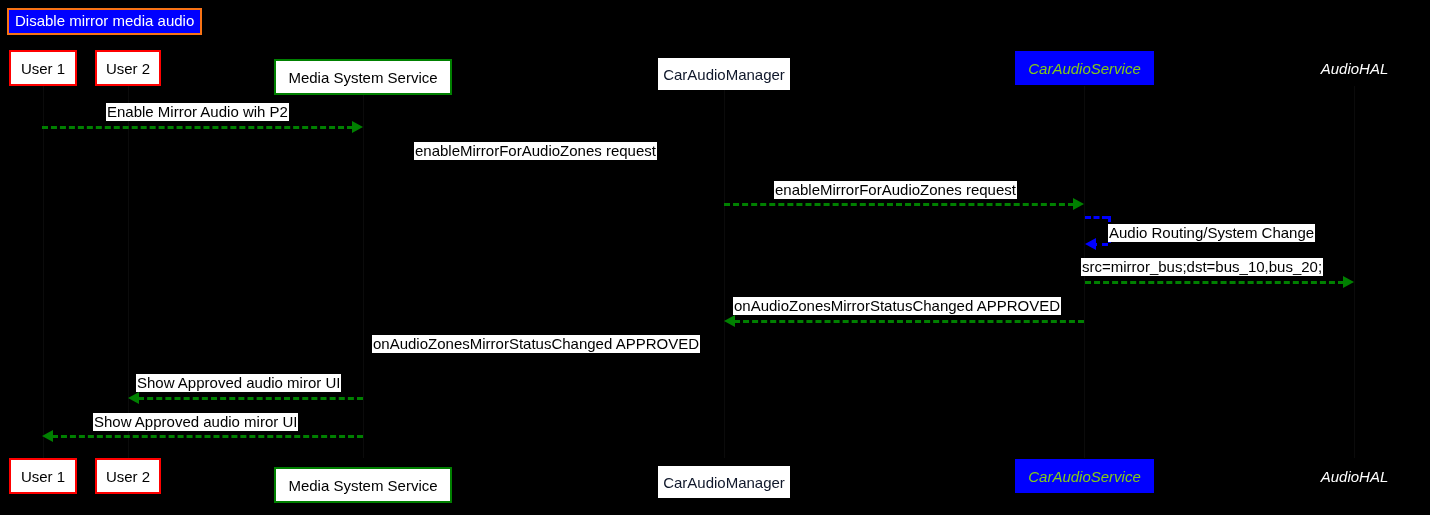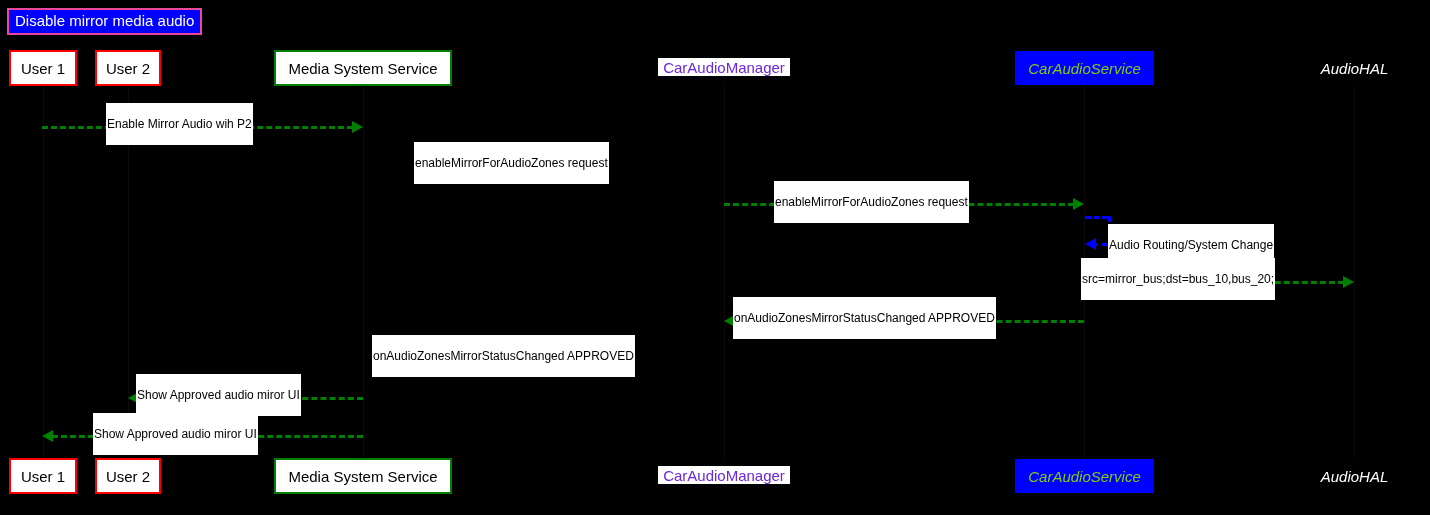--- a/index.html
+++ b/index.html
@@ -16,21 +16,21 @@
     overflow: hidden;
   }
 
   
   .title-box {
     position: absolute;
     left: 7px;
     top: 8px;
     padding: 2px 6px 3px 6px;
     background: #0000ff;
-    border: 2px solid #ec4899;
+    border: 2px solid #f97316;
     color: #ffffff;
     font-size: 15px;
     line-height: 18px;
     white-space: nowrap;
   }
 
   
   .participant {
     position: absolute;
     display: flex;
@@ -41,26 +41,26 @@
     font-size: 15px;
   }
   .p-boxed {
     border-width: 2px;
     border-style: solid;
     background: #ffffff;
     color: #000000;
     height: 36px;
   }
   .p-red   { border-color: #ff0000; }
-  .p-green { border-color: #008000; }
+  .p-green { border-color: #008000; margin-top: 9px; }
   .p-plainwhite {
     background: #ffffff;
-    color: #6d28d9;
+    color: #0f172a;
     height: 16px;
-    padding: 9px 1px;
+    padding: 16px 1px;
   }
   .p-blue {
     background: #0000ff;
     color: #84cc16;
     height: 34px;
     font-style: italic;
   }
   .p-none {
     background: transparent;
     color: #ffffff;
@@ -100,24 +100,24 @@
   }
   .arrow-left {
     border-top: 6px solid transparent;
     border-bottom: 6px solid transparent;
     border-right: 11px solid #008000;
   }
   .msg-label {
     position: absolute;
     background: #ffffff;
     color: #000000;
-    font-size: 12px;
+    font-size: 15px;
     line-height: 18px;
     white-space: nowrap;
-    padding: 12px 1px;
+    padding: 0 1px;
   }
 
   
   .selfloop {
     position: absolute;
   }
   .sl-top, .sl-bottom {
     position: absolute;
     height: 0;
     border-top: 3px dashed #0000ff;

